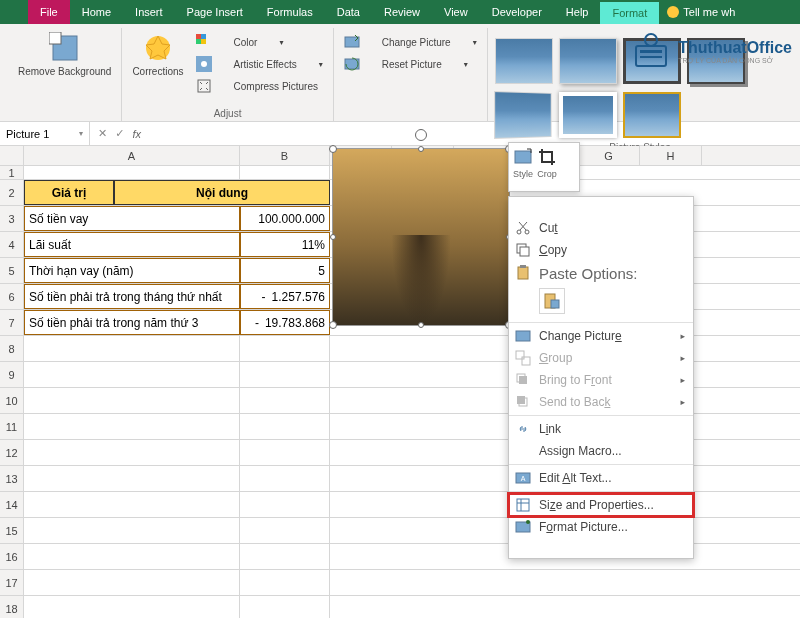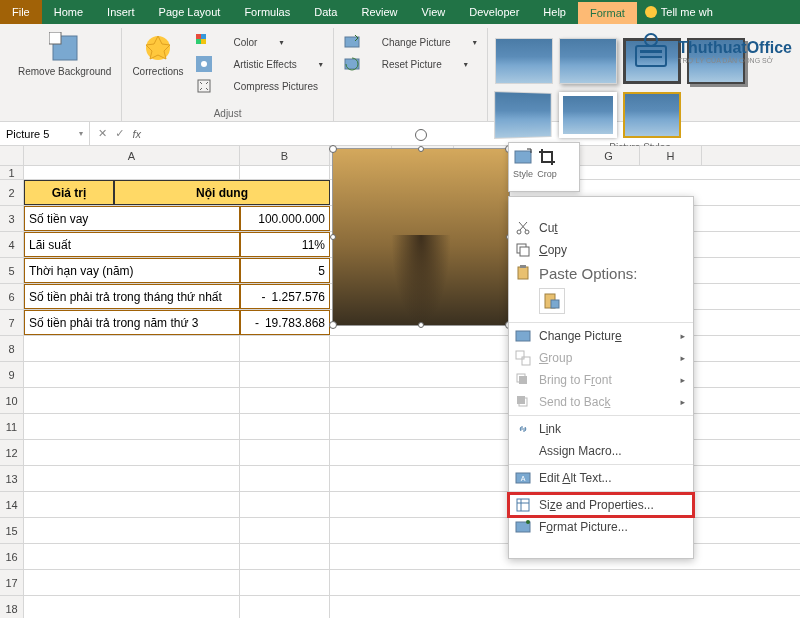--- a/index.html
+++ b/index.html
@@ -1,21 +1,21 @@
 <!DOCTYPE html>
 <html><head>
   <meta charset="utf-8">
   <style>
     * { margin: 0; padding: 0; box-sizing: border-box; font-family: 'Segoe UI', Tahoma, sans-serif; }
     body { background: #fff; width: 800px; height: 618px; overflow: hidden; position: relative; }
     
     .ribbon-tabs { background: #217346; height: 24px; display: flex; align-items: center; color: #fff; font-size: 11px; }
     .ribbon-tabs .tab { padding: 0 12px; height: 100%; display: flex; align-items: center; cursor: pointer; }
-    .ribbon-tabs .tab.active { background: #a16207; }
-    .ribbon-tabs .tab.format { background: #fdba74; color: #217346; border-top: 2px solid #217346; }
+    .ribbon-tabs .tab.active { background: #be185d; margin-left: 28px; }
+    .ribbon-tabs .tab.format { background: #5eead4; color: #217346; border-top: 2px solid #217346; }
     .ribbon-tabs .tell-me { display: flex; align-items: flex-start; gap: 4px; margin-left: 8px; }
     .ribbon-tabs .bulb { width: 12px; height: 12px; background: #ffc83d; border-radius: 50%; }
     
     .ribbon { background: #f3f2f1; height: 98px; border-bottom: 1px solid #d6d6d6; display: flex; padding: 4px 8px 0; }
     .ribbon-group { display: flex; flex-direction: column; padding: 0 6px; border-right: 1px solid #d6d6d6; }
     .ribbon-group:last-child { border-right: none; }
     .ribbon-group-content { flex: 1; display: flex; align-items: flex-start; gap: 4px; }
     .ribbon-group-label { font-size: 10px; color: #666; text-align: center; padding: 2px 0; }
     
     .big-btn { display: flex; flex-direction: column; align-items: center; justify-content: center; padding: 4px; min-width: 48px; font-size: 10px; color: #444; cursor: pointer; }
@@ -97,21 +97,21 @@
     
     .underline-char { text-decoration: underline; }
   </style>
 </head>
 <body>
 
 <div class="ribbon-tabs">
   <div class="tab active">File</div>
   <div class="tab">Home</div>
   <div class="tab">Insert</div>
-  <div class="tab">Page Layout</div>
+  <div class="tab">Page Insert</div>
   <div class="tab">Formulas</div>
   <div class="tab">Data</div>
   <div class="tab">Review</div>
   <div class="tab">View</div>
   <div class="tab">Developer</div>
   <div class="tab">Help</div>
   <div class="tab format">Format</div>
   <div class="tell-me">
     <span class="bulb"></span>
     <span>Tell me wh</span>
@@ -219,21 +219,21 @@
       <rect x="10" y="26" width="22" height="2" fill="#1d5a8c"></rect>
     </svg>
   <div class="watermark-text">
     <div class="watermark-title">ThuthuatOffice</div>
     <div class="watermark-sub">TRỢ LÝ CỦA DÂN CÔNG SỞ</div>
   </div>
 </div>
 
 <div class="formula-bar">
   <div class="name-box">
-    <span>Picture 5</span>
+    <span>Picture 1</span>
     <span class="dd">▾</span>
   </div>
   <div class="fx-controls">
     <span>✕</span>
     <span>✓</span>
     <span class="fx-label">fx</span>
   </div>
   <div style="flex:1; padding:0 8px;"></div>
 </div>
 

